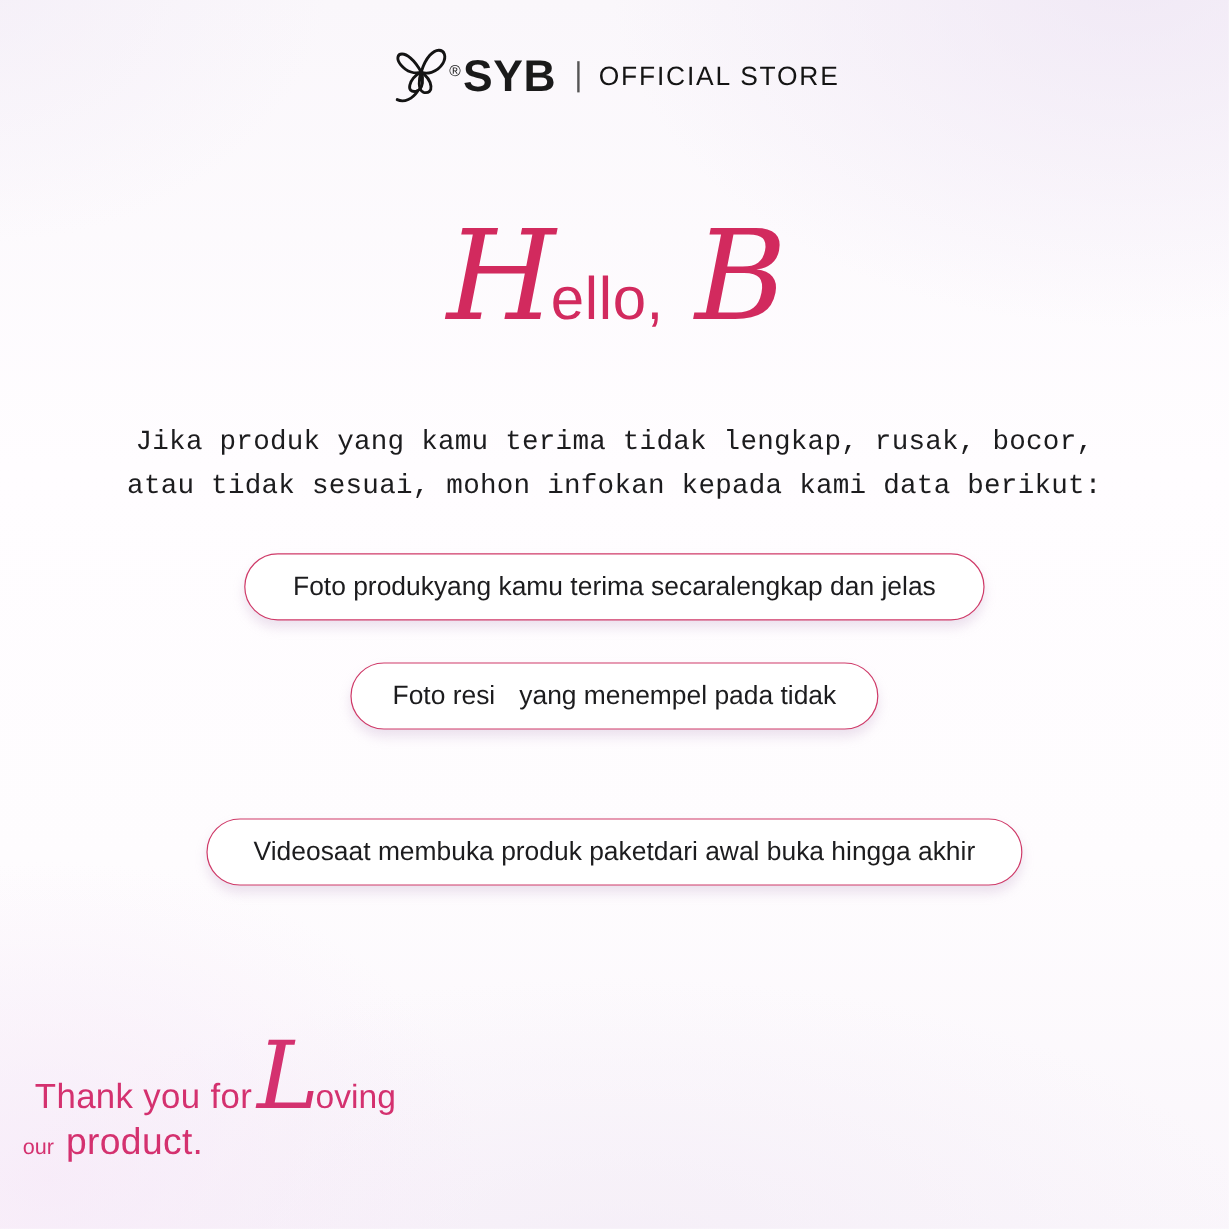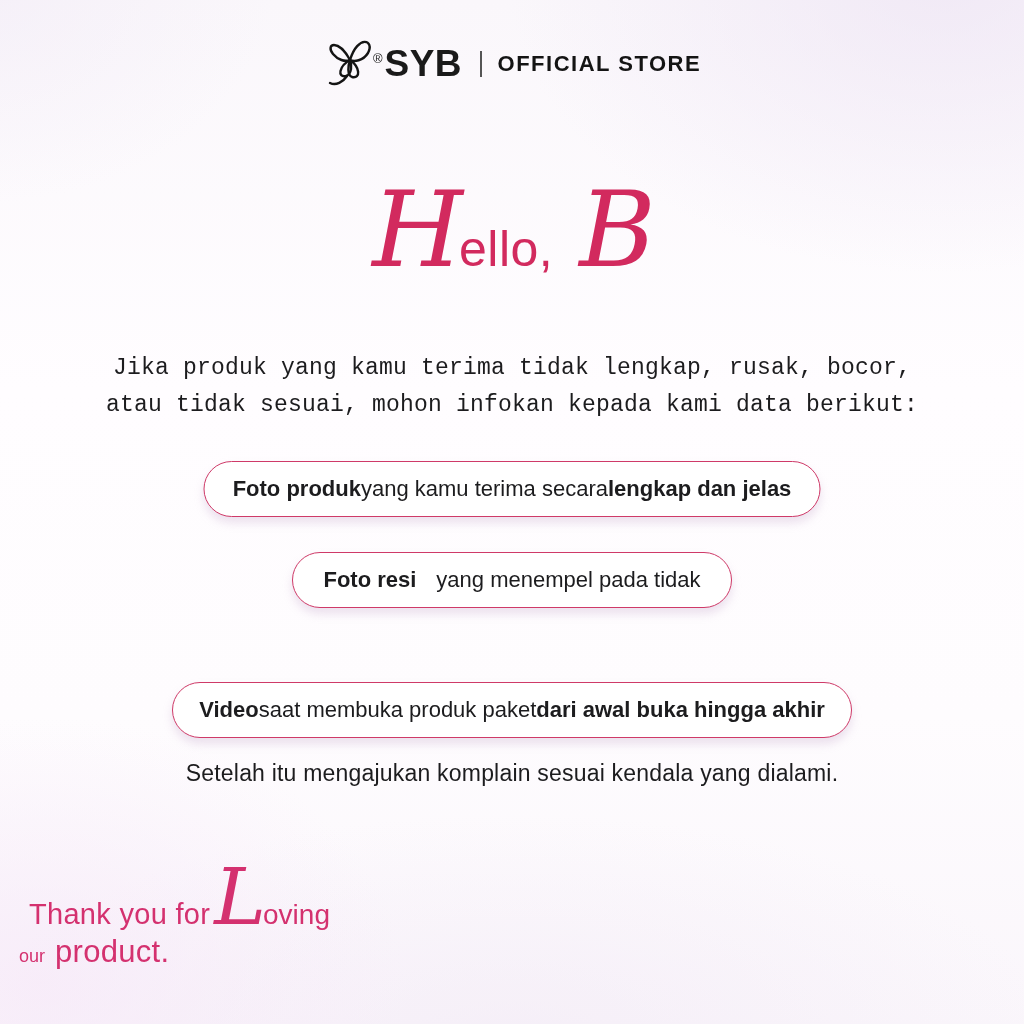--- a/index.html
+++ b/index.html
@@ -30,21 +30,21 @@
   .reg { font-size:13px; margin:-2px 2px 0 -6px; }
   .brand {
     font-size:37px; font-weight:700; letter-spacing:0.5px; line-height:1;
     padding-top:8px;
   }
   .header-divider {
     width:1.5px; height:26px; background:#555;
     margin:10px 16px 0 18px;
   }
   .store-label {
-    font-size:22px; font-weight:700; letter-spacing:1.5px;
+    font-size:22px; font-weight:400; letter-spacing:1.5px;
     padding-top:10px; color:#141414;
   }
 
   
   .greeting {
     position:absolute; top:178px; left:0; width:100%;
     display:flex; align-items:baseline; justify-content:center;
     height:130px;
   }
   .script-cap {
@@ -67,21 +67,21 @@
 
   
   .pill {
     position:absolute; left:50%; transform:translateX(-50%);
     height:54px; border-radius:28px;
     background:#ffffff;
     display:flex; align-items:center; justify-content:center;
     font-size:22px; color:#1c1c1e; white-space:nowrap;
     box-shadow:0 6px 10px rgba(185,155,195,0.28);
   }
-  .pill b { font-weight:700; }
+  .pill b { font-weight:400; }
   .pill-1 { top:461px; width:615px; }
   .pill-2 { top:552px; width:438px;gap:20px; }
   .pill-3 { top:682px; width:678px; }
 
   
   .followup {
     position:absolute; top:760px; left:0; width:100%;
     text-align:center; color:#1c1c1e;
     font-size:23px; letter-spacing:0.2px;
   }
@@ -154,21 +154,20 @@
     <b>Foto resi</b>
       <span> yang menempel pada tidak</span>
   </div>
 
   <div class="pill pill-3" style="border:1.6px solid #cf3a68;">
     <b>Video</b>
       <span> saat membuka produk paket </span>
       <b>dari awal buka hingga akhir</b>
   </div>
 
-  <div class="followup">Setelah itu mengajukan komplain sesuai kendala yang dialami.</div>
 
   <div class="footer" style="color:#d4316f;">
     <div class="footer-row1">
       <span class="thanks-text">Thank you for</span>
         <span class="loving-cap">L</span>
         <span class="loving-rest">oving</span>
     </div>
     <div class="footer-row2">
       <span class="our-text">our</span>
         <span class="product-text">product.</span>

